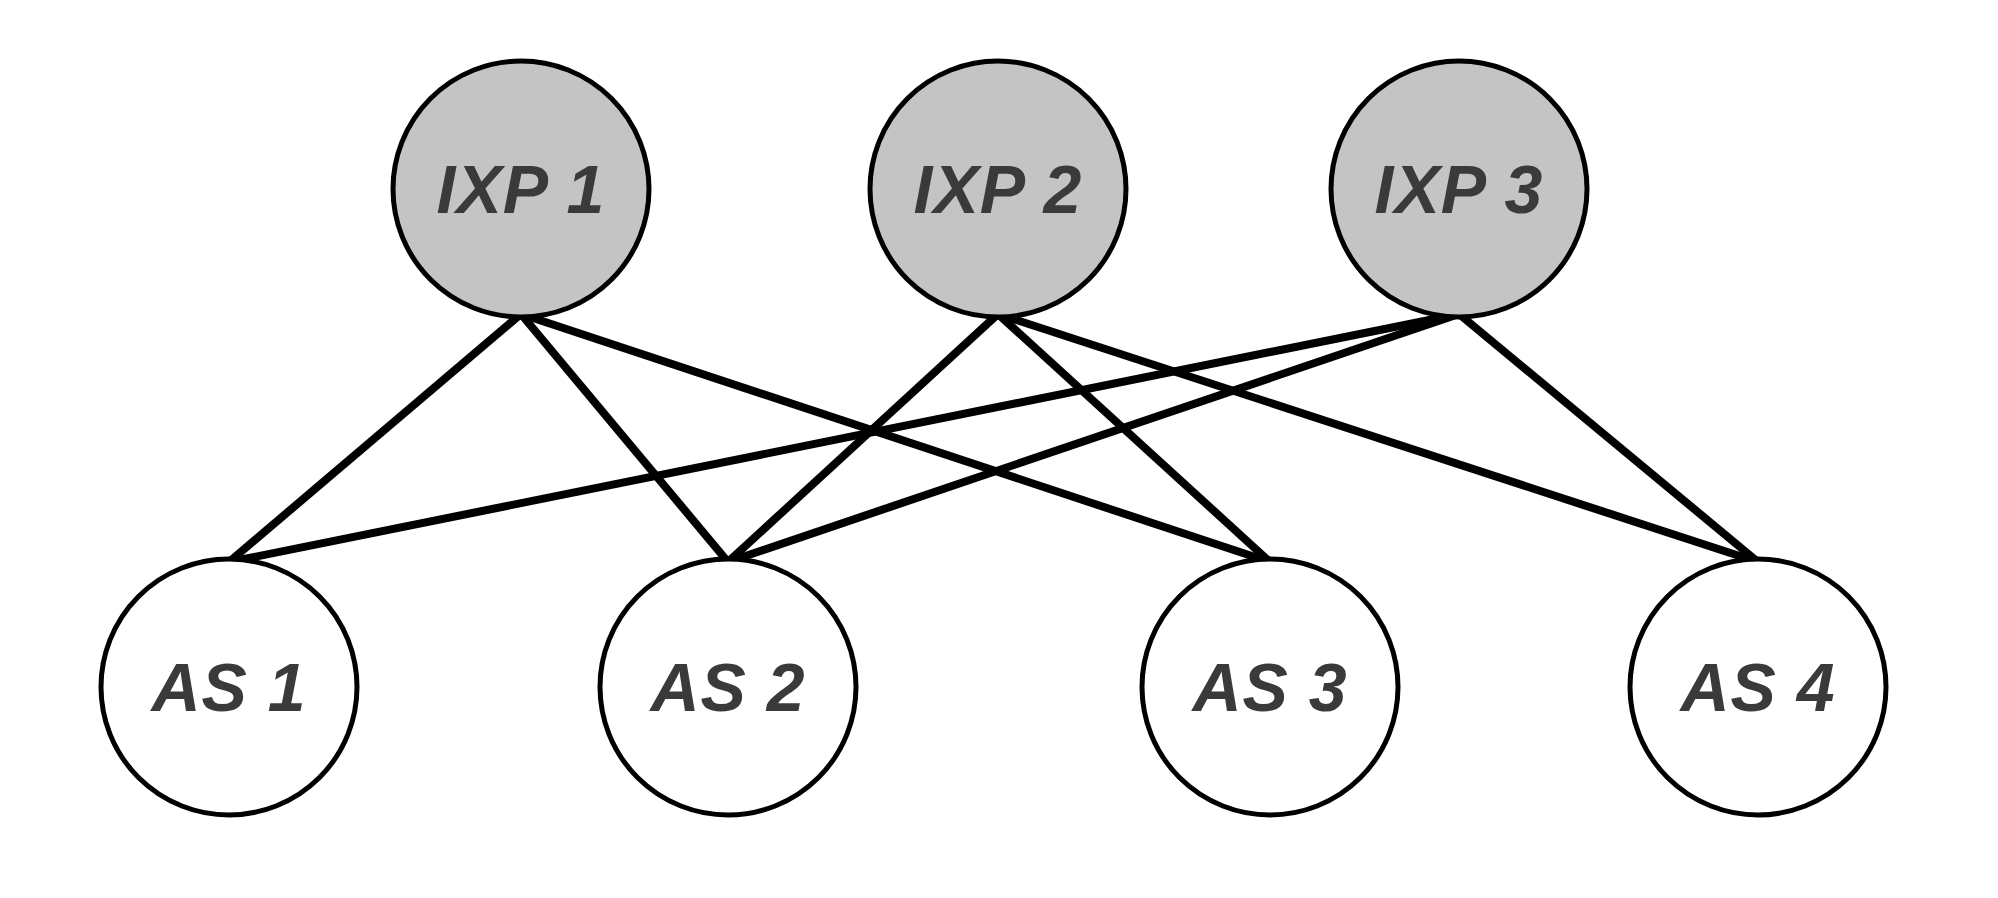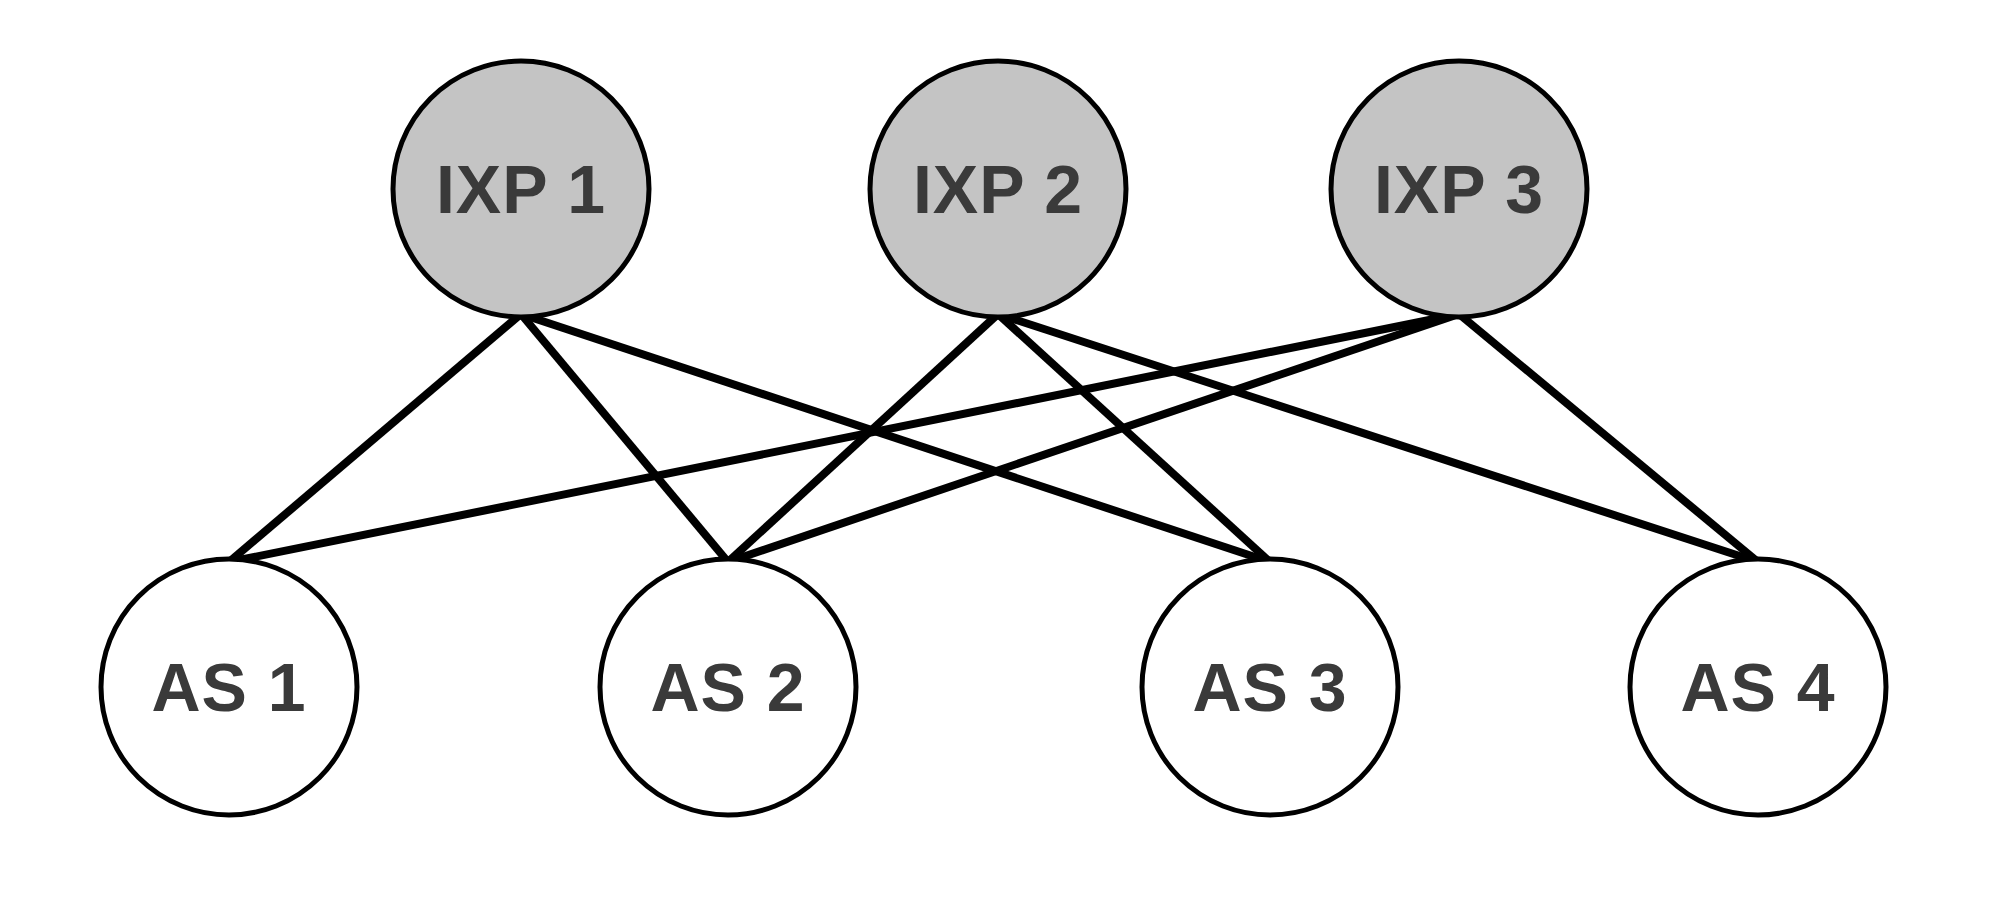--- a/index.html
+++ b/index.html
@@ -10,20 +10,21 @@
   body {
     width: 1998px;
     height: 898px;
     overflow: hidden;
     font-family: "Liberation Sans", sans-serif;
   }
   .diagram-wrap {
     width: 1998px;
     height: 898px;
     position: relative;
+    font-style: italic;
   }
   svg {
     display: block;
   }
   .edge-line {
     fill: none;
   }
   .node-circle {
     
   }

